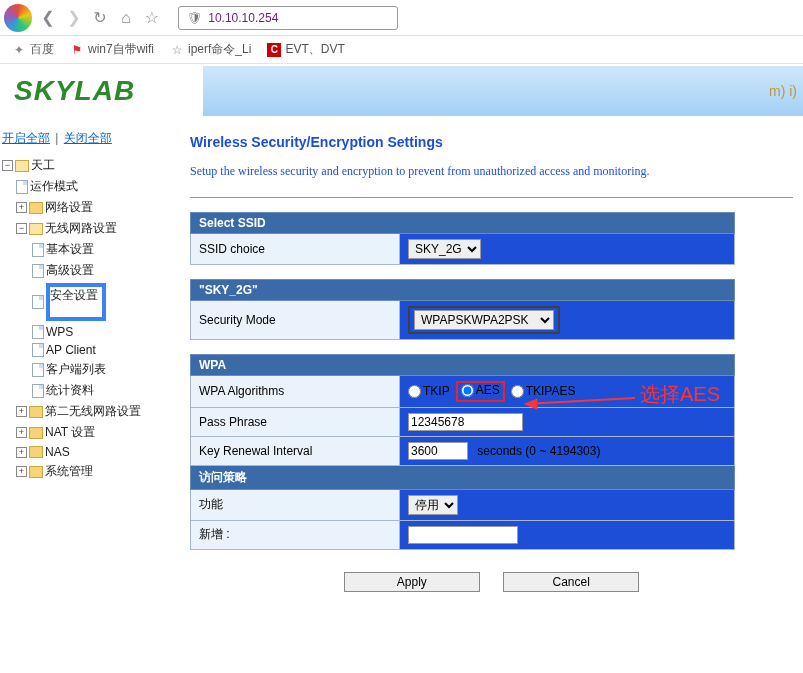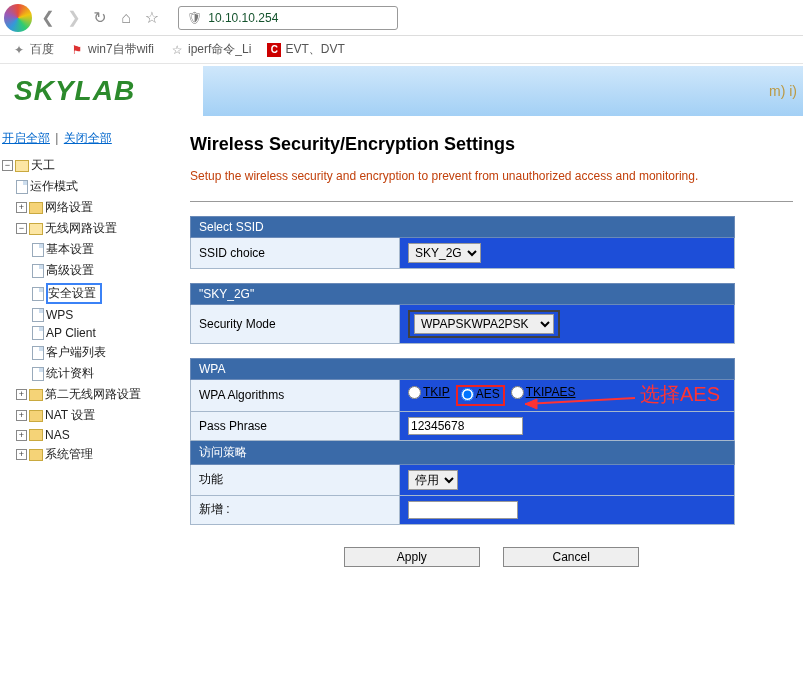--- a/index.html
+++ b/index.html
@@ -4,21 +4,21 @@
 <style>
 * { margin: 0; padding: 0; box-sizing: border-box; }
 body { font-family: Arial, sans-serif; font-size: 12px; background: #fff; width: 803px; height: 673px; overflow: hidden; }
 
 
 .browser-bar { height: 36px; display: flex; align-items: center; border-bottom: 1px solid #ddd; padding: 0 4px; gap: 6px; }
 .browser-logo { width: 28px; height: 28px; border-radius: 50%; background: conic-gradient(#e74c3c, #f1c40f, #2ecc71, #3498db, #9b59b6, #e74c3c); }
 .nav-btn { width: 20px; height: 20px; color: #888; display: flex; align-items: center; justify-content: center; cursor: pointer; font-size: 16px; }
 .addr-box { display: flex; align-items: center; border: 1px solid #999; border-radius: 3px; padding: 2px 8px; gap: 6px; margin-left: 10px; min-width: 220px; height: 24px; }
 .addr-box .shield { color: #777; }
-.addr-box .url { color: #14532d; text-align: right; }
+.addr-box .url { color: #701a75; text-align: right; }
 
 .bookmarks-bar { height: 28px; display: flex; align-items: center; padding: 0 12px; gap: 16px; border-bottom: 1px solid #e5e5e5; color: #555; font-size: 12px; }
 .bookmarks-bar .bm { display: flex; align-items: center; gap: 4px; cursor: pointer; }
 .bm-icon { width: 14px; height: 14px; display: inline-flex; align-items: center; justify-content: center; }
 .bm-icon.red { background:#c00; color:#fff; font-size:10px; font-weight:bold; }
 .bm-icon.g { color:#888; }
 
 
 .header-banner { display: flex; align-items: center; justify-content: space-between; padding: 10px 0 18px 14px; height: 62px; }
 .logo-text { font-size: 28px; font-weight: bold; color: #2c8a2c; font-style: italic; letter-spacing: 1px; }
@@ -34,40 +34,40 @@
 .tree { list-style: none; }
 .tree li { padding: 2px 0; display: flex; align-items: center; gap: 2px; white-space: nowrap; }
 .tree .ind1 { padding-left: 14px; align-items: center; }
 .tree .ind2 { padding-left: 30px; }
 .exp { width: 11px; height: 11px; border: 1px solid #888; display: inline-flex; align-items: center; justify-content: center; font-size: 9px; line-height: 1; color: #444; background: #fff; }
 .folder-icon { width: 14px; height: 12px; background: #f5d377; border: 1px solid #c9a93f; display: inline-block; }
 .folder-icon.open { background: #fce6a4; }
 .file-icon { width: 12px; height: 14px; background: #fff; border: 1px solid #9ab; display: inline-block; position: relative; }
 .file-icon::after { content:''; position:absolute; right:0; top:0; width:4px; height:4px; background:#cde; }
 .tree .label { color: #222; cursor: pointer; }
-.selected-node { border: 2px solid #3b82f6; padding: 0 4px 0 0; }
+.selected-node { border: 4px solid #3b82f6; padding: 0 4px 13px 0; }
 
 
 .right-col { flex: 1; padding: 0 10px 0 10px; }
-.page-title { color: #000000; font-size: 18px; font-weight: bold; margin: 8px 0 14px 0; }
-.page-sub { color: #c2410c; margin-bottom: 18px; }
+.page-title { color: #1d4ed8; font-size: 14px; font-weight: bold; margin: 8px 0 14px 0; }
+.page-sub { color: #1d4ed8; margin-bottom: 18px; font-family: Liberation Serif, serif; }
 .hr { border-top: 1px solid #999; margin-bottom: 14px; }
 
 .cfg-table { width: 545px; border-collapse: collapse; margin-bottom: 14px; }
-.cfg-table th { background: #3a6aa8; color: #fff; text-align: left; padding: 3px 8px; font-size: 12px; font-weight: normal; border: 1px solid #6a8ab8; }
+.cfg-table th { background: #3a6aa8; color: #fff; text-align: left; padding: 3px 8px; font-size: 12px; font-weight: bold; border: 1px solid #6a8ab8; }
 .cfg-table td { border: 1px solid #a6b8cc; padding: 5px 8px; background: #eaf2fb; }
 .cfg-table td.cell2 { background: #1d4ed8; }
 .cfg-label { width: 209px; background: #eaf2fb; }
 
 select, input[type=text] { font-size: 12px; padding: 1px 2px; border: 1px solid #999; background: #efefef; }
 select { background: #efefef; }
 
 .red-box { border: 2px solid #404040; padding: 2px 4px; display: inline-block; }
 
-.radio-group { display: flex; gap: 6px; align-items: flex-start; text-decoration: underline; }
+.radio-group { display: flex; gap: 6px; align-items: center; }
 .radio-item { display: inline-flex; align-items: center; gap: 2px; }
 .radio-box-red { border: 2px solid #e22; padding: 0 3px; }
 
 .annotation { position: absolute; color: #f33; font-size: 20px; font-weight: 400; }
 .annotation-arrow { position: absolute; }
 .annotation-arrow svg line, .annotation-arrow svg polygon { stroke: #f33; fill: #f33; }
 
 .content-pos { position: relative; }
 
 .button-row { text-align: center; margin-top: 10px; }
@@ -251,20 +251,27 @@
                   <span>TKIPAES</span>
                 </span>
           </div>
         </td>
       </tr>
       <tr>
         <td class="cfg-label">Pass Phrase</td>
         <td class="cell2"><input type="text" style="width: 115px; background: rgb(255, 255, 255);" value="12345678"></td>
       </tr>
       <tr>
+        <td class="cfg-label">Key Renewal Interval</td>
+        <td class="cell2">
+          <input type="text" style="width: 60px; background: rgb(255, 255, 255);" value="3600">
+          <span style="margin-left:6px">seconds   (0 ~ 4194303)</span>
+        </td>
+      </tr>
+      <tr>
             <th colspan="2">访问策略</th>
           </tr>
       <tr>
         <td class="cfg-label">功能</td>
         <td class="cell2"><select><option>停用</option></select></td>
       </tr>
       <tr>
         <td class="cfg-label">新增 :</td>
         <td class="cell2"><input type="text" style="width: 110px; background: rgb(255, 255, 255);"></td>
       </tr>

